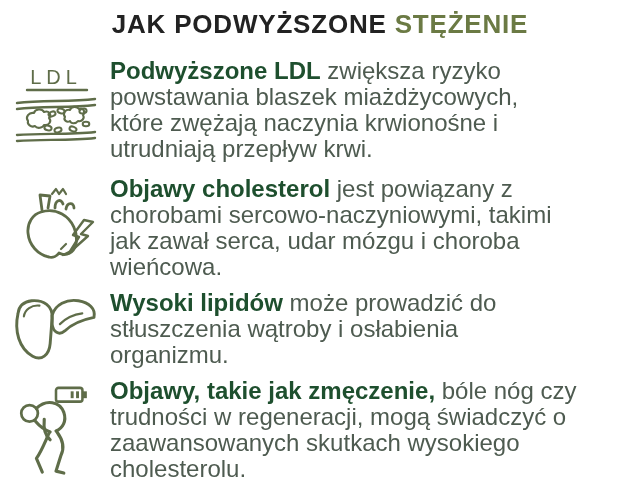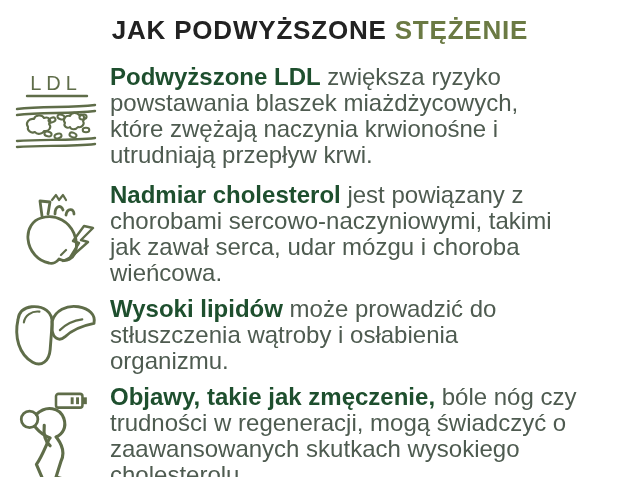--- a/index.html
+++ b/index.html
@@ -5,21 +5,21 @@
   html, body {
     margin: 0; padding: 0;
     width: 640px; height: 477px;
     background: #ffffff;
     font-family: "Liberation Sans", sans-serif;
     overflow: hidden;
   }
   .page { width: 640px; height: 477px; }
 
   .title {
-    margin-top: 13px;
+    margin-top: 7px;
     text-align: center;
     font-weight: 800;
     font-size: 26px;
     line-height: 35px;
     letter-spacing: 0.8px;
     color: var(--title-dark, #222);
   }
   .t-green { color: var(--title-green, #6b7a44); }
 
   .rows {
@@ -96,21 +96,21 @@
           <path d="M27,28 C19,30 13,39 14,49 C15,61 24,71 35,73 C39,74 43,72 45,69 C52,73 60,69 62,60 C64,49 59,36 48,30 C41,26 33,26 27,28 Z"></path>
           <path d="M28,26 L26,11 L36,12 L34,24"></path>
           <path d="M41,24 C41,16 47,14 49,20"></path>
           <path d="M52,25 C53,18 60,18 60,24"></path>
           <path d="M38,10 l4,-5 l3,5 l4,-5 l3,5" stroke-width="2.2"></path>
           <path d="M70,36 L59,51 L65,53 L55,69 L74,52 L67,50 L79,38 Z" stroke-width="2.4"></path>
           <path d="M52,60 l-5,5" stroke-width="2.2"></path>
           <path d="M55,68 l-6,3" stroke-width="2.2"></path>
         </svg>
       </div>
-      <p class="body-text w2"><b>Nadmiar cholesterol</b><span> jest powiązany z chorobami sercowo-naczyniowymi, takimi jak zawał serca, udar mózgu i choroba wieńcowa.</span></p>
+      <p class="body-text w2"><b>Objawy cholesterol</b><span> jest powiązany z chorobami sercowo-naczyniowymi, takimi jak zawał serca, udar mózgu i choroba wieńcowa.</span></p>
     </div>
 
     <div class="row row-3">
       <div class="icon-box">
         <svg width="94" height="74" viewBox="0 0 96 76" fill="none" stroke="currentColor" stroke-width="3" stroke-linecap="round" stroke-linejoin="round">
           <path d="M9,22 C5,40 10,58 24,66 C33,71 41,65 42,53 L44,27 C45,14 35,8 23,9 C14,10 10,14 9,22 Z"></path>
           <path d="M15,25 C16,18 23,13 31,14" stroke-width="2.2"></path>
           <path d="M44,24 C47,13 59,7 71,9 C82,11 89,17 87,26 C77,28 65,32 57,40 C51,45 45,41 44,33 Z"></path>
           <path d="M52,33 C58,27 67,23 75,22" stroke-width="2.2"></path>
         </svg>

